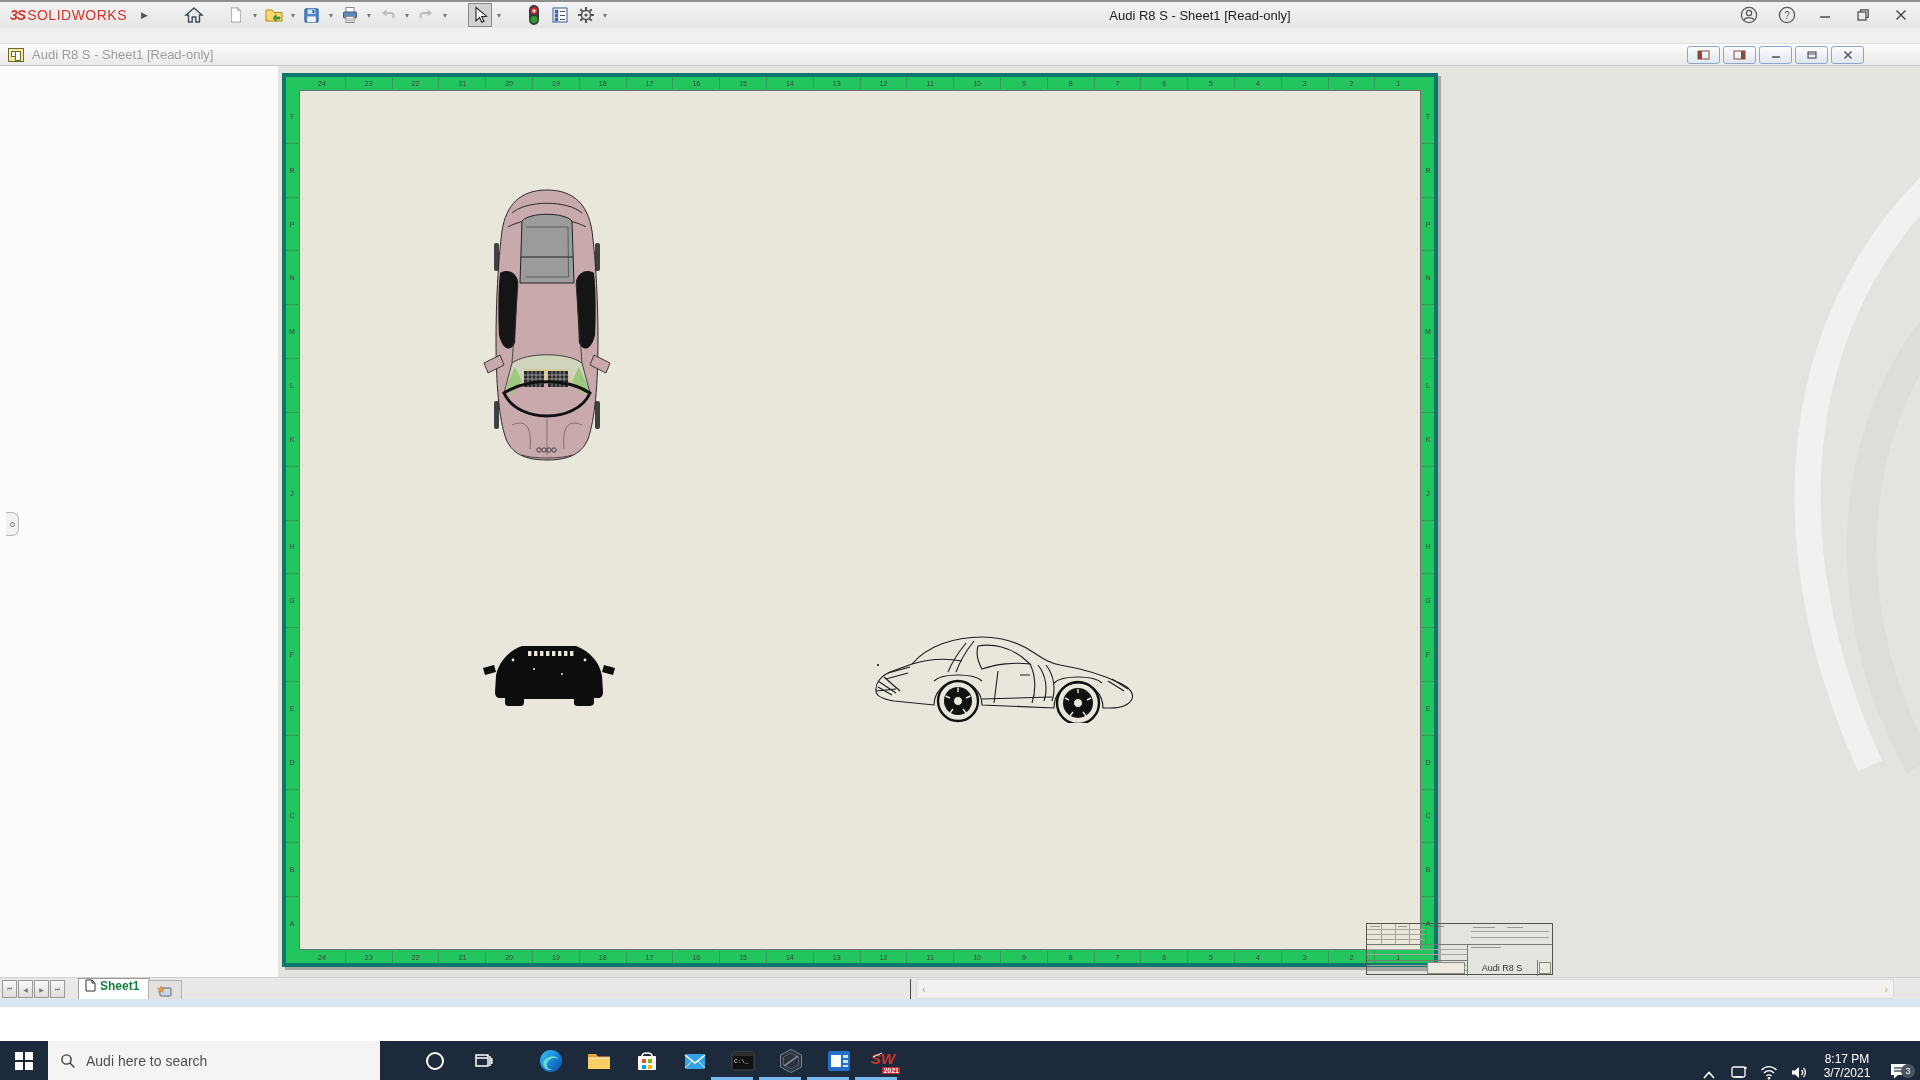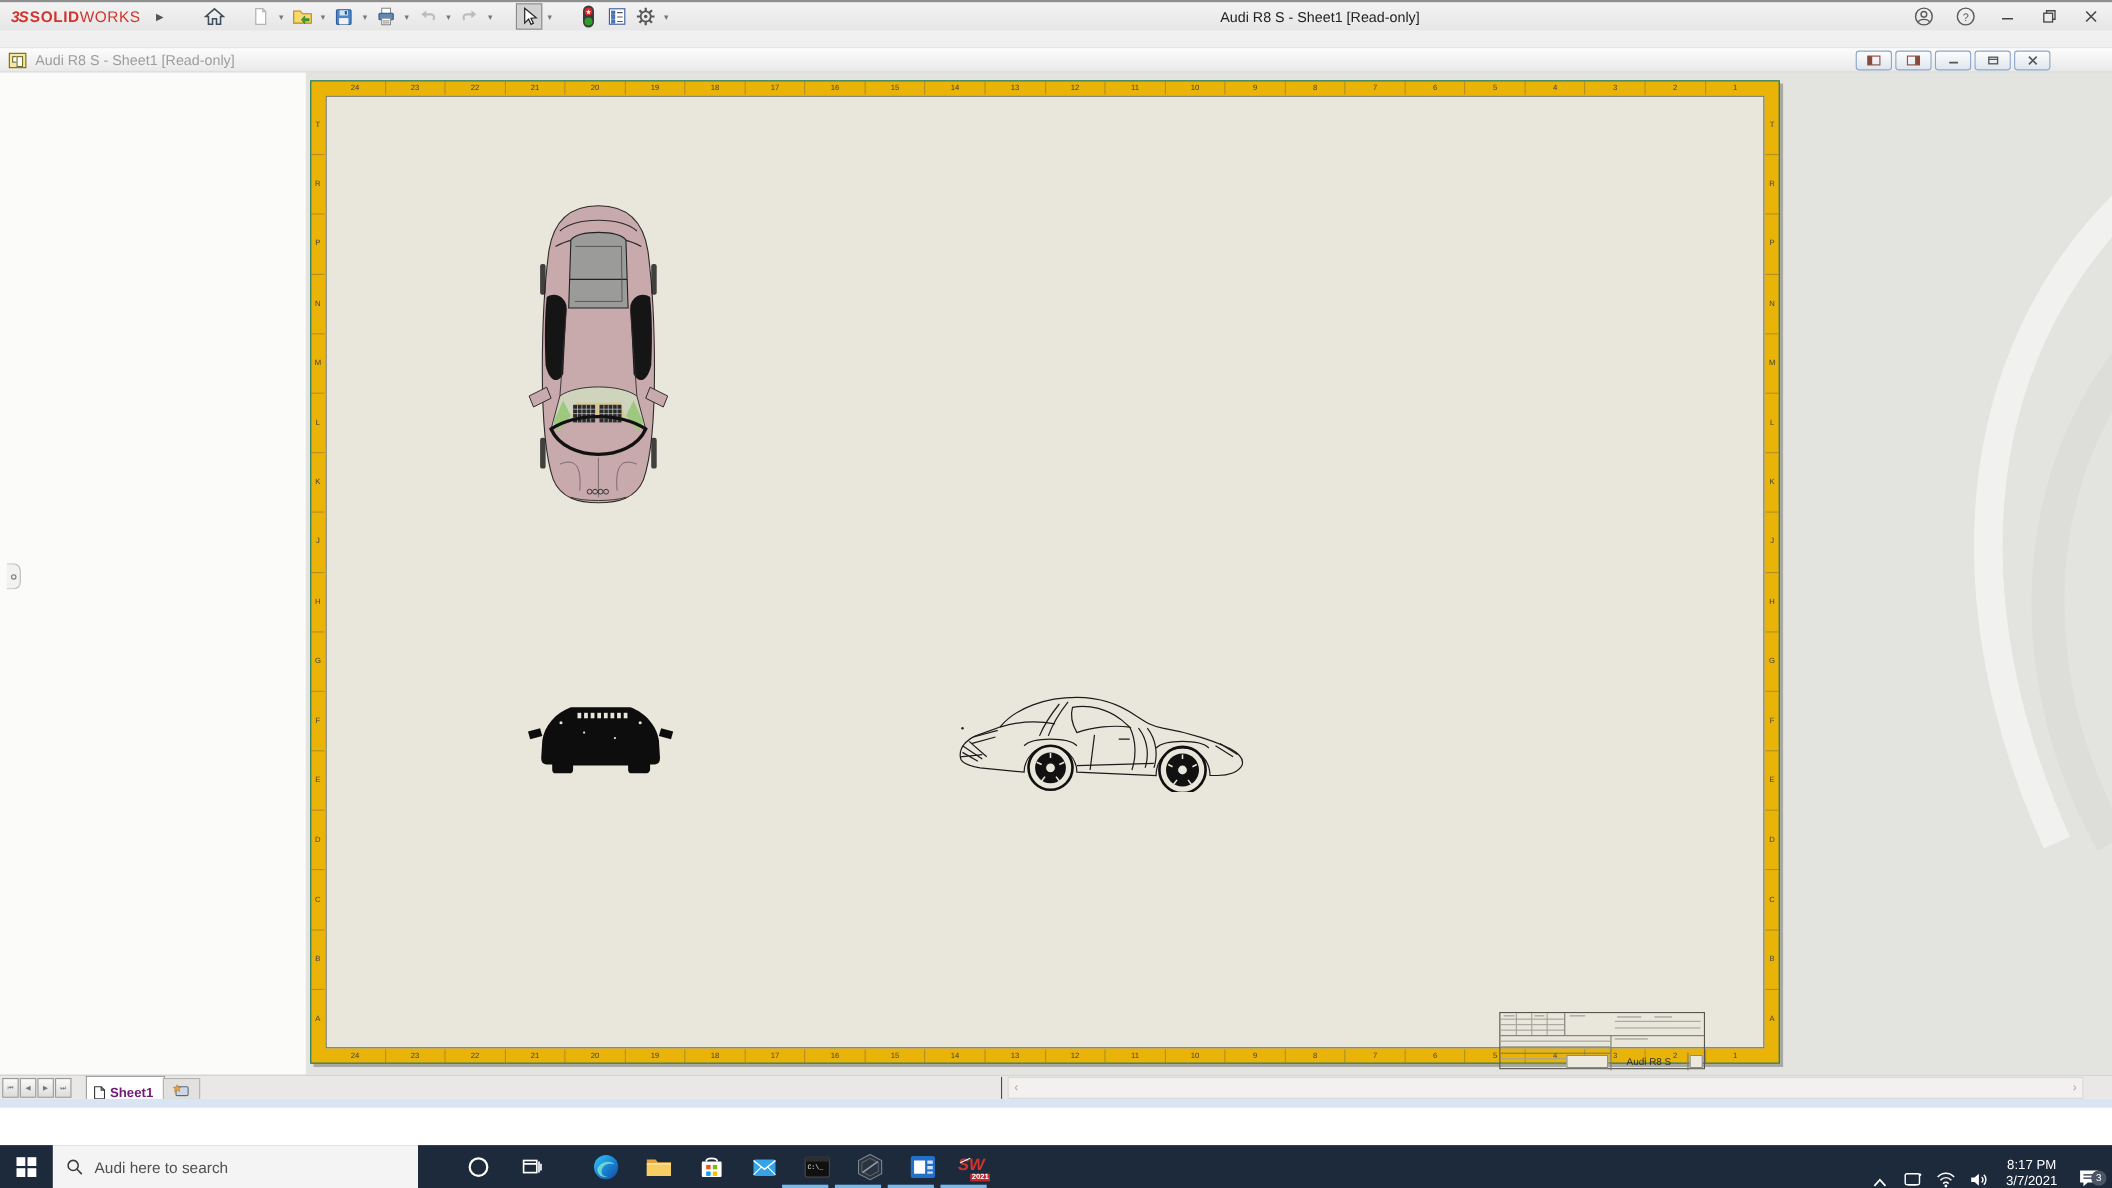--- a/index.html
+++ b/index.html
@@ -5,21 +5,21 @@
   * { margin:0; padding:0; box-sizing:border-box; }
   html,body { width:1920px; height:1080px; font-family:"Liberation Sans",sans-serif; background:#fff; }
   #screen { position:relative; width:1920px; height:1080px; overflow:hidden; background:#fff; }
 
   
   .titlebar { position:absolute; left:0; top:0; width:1920px; height:28px;
     background:linear-gradient(#f3f3f3,#e6e6e6); border-top:2px solid #8f8f8f; display:flex; align-items:center; }
   .sw-logo { display:flex; align-items:center; margin-left:10px; gap:2px; }
   .sw-logo .mark { color:#d1342c; font-weight:bold; font-style:italic; font-size:14px; letter-spacing:-1px; }
   .sw-logo .word { font-size:14px; letter-spacing:.5px; color:#d1342c; }
-  .sw-logo .word b { font-weight:bold; }
+  .sw-logo .word b { font-weight:normal; }
   .logo-flyout { color:#555; font-size:9px; margin-left:14px; }
   .tb-icons { display:flex; align-items:center; margin-left:34px; gap:2px; }
   .tbtn { width:24px; height:24px; display:flex; align-items:center; justify-content:center; border:1px solid transparent; }
   .tbtn.pressed { background:#d2d2d2; border:1px solid #8a8a8a; }
   .dd { width:10px; height:24px; display:flex; align-items:center; justify-content:center; color:#777; font-size:8px; }
   .tb-gap { width:14px; }
   .win-title { position:absolute; left:1060px; width:280px; text-align:center; font-size:13px; color:#222; top:6px; }
   .tb-right { position:absolute; right:4px; top:0; height:26px; display:flex; align-items:center; gap:8px; }
   .tb-right .tbtn { width:30px; }
 
@@ -37,22 +37,22 @@
 
   
   .viewport { position:absolute; left:0; top:66px; width:1920px; height:911px; background:#e3e3e0; }
   .left-panel { position:absolute; left:0; top:0; width:278px; height:911px; background:#fbfbfa; }
   .flyout-tab { position:absolute; left:6px; top:446px; width:13px; height:24px; background:#f2f2f0;
     border:1px solid #b5b5b2; border-left:none; border-radius:0 7px 7px 0; display:flex; align-items:center; justify-content:center; }
   .flyout-tab i { width:5px; height:5px; border:1px solid #777; border-radius:50%; }
   .watermark { position:absolute; right:0; top:0; width:380px; height:911px; pointer-events:none; }
 
   
-  .sheet { position:absolute; left:282px; top:7px; width:1336px; height:894px;
-    background:#eab308; border:1px solid #0f766e; box-shadow:3px 3px 0 rgba(110,110,104,.5); }
+  .sheet { position:absolute; left:282px; top:7px; width:1156px; height:894px;
+    background:#22c55e; border:4px solid #0f766e; box-shadow:3px 3px 0 rgba(110,110,104,.5); }
   .sheet-field { position:absolute; left:13px; top:13px; right:13px; bottom:13px; background:#e9e7db; border:1px solid #73736c; }
   .zone-top, .zone-bottom { position:absolute; left:13px; right:13px; height:12px; display:flex; }
   .zone-top { top:0; } .zone-bottom { bottom:0; }
   .zone-left, .zone-right { position:absolute; top:13px; bottom:13px; width:12px; display:flex; flex-direction:column; }
   .zone-left { left:0; } .zone-right { right:0; }
   .zcell { flex:1; display:flex; align-items:center; justify-content:center; font-size:7px; color:#3f3f3b; }
   .zone-top .zcell, .zone-bottom .zcell { border-right:1px solid rgba(80,80,74,.35); }
   .zone-left .zcell, .zone-right .zcell { border-bottom:1px solid rgba(80,80,74,.35); }
   .zone-top .zcell:last-child, .zone-bottom .zcell:last-child { border-right:none; }
   .zone-left .zcell:last-child, .zone-right .zcell:last-child { border-bottom:none; }
@@ -68,21 +68,21 @@
   .tb-name { position:absolute; left:100px; top:36px; width:70px; height:16px; display:flex; align-items:center; justify-content:center;
     font-size:9px; color:#2e2e2a; }
   .tb-box { position:absolute; background:#eceade; border:1px solid #8a8a80; }
 
   
   .tabrow { position:absolute; left:0; top:977px; width:1920px; height:22px; background:#e9e8e6; border-top:1px solid #d0d0ce; }
   .navbtns { position:absolute; left:2px; top:2px; display:flex; gap:1px; }
   .navbtn { width:15px; height:18px; border:1px solid #9a9a97; background:linear-gradient(#fafafa,#dcdcda);
     display:flex; align-items:center; justify-content:center; font-size:6px; color:#777; }
   .sheettab { position:absolute; left:78px; top:0; height:22px; padding:0 10px 0 6px; background:#fff;
-    border:1px solid #9a9a97; border-bottom:none; display:flex; align-items:flex-end; gap:4px; font-size:12px; font-weight:bold; color:#701a75; }
+    border:1px solid #9a9a97; border-bottom:none; display:flex; align-items:flex-start; gap:4px; font-size:12px; font-weight:bold; color:#15803d; }
   .addtab { position:absolute; left:148px; top:2px; width:34px; height:20px; background:#e2e1df; border:1px solid #b3b3b0;
     display:flex; align-items:center; justify-content:center; }
   .tab-divider { position:absolute; left:910px; top:1px; width:1px; height:20px; background:#4a4a4a; }
   .hscroll { position:absolute; left:916px; top:1px; width:978px; height:20px; background:#f2f1ef; border:1px solid #d8d7d5;
     display:flex; align-items:center; justify-content:space-between; padding:0 5px; color:#b9a18e; font-size:11px; }
   .frame-bottom { position:absolute; left:0; top:999px; width:1920px; height:8px; background:#d9e5f3; }
 
   
   .taskbar { position:absolute; left:0; top:1041px; width:1920px; height:39px; background:#1d2a3c; display:flex; align-items:stretch; }
   .tb-slot { width:48px; display:flex; align-items:center; justify-content:flex-end; position:relative; }

